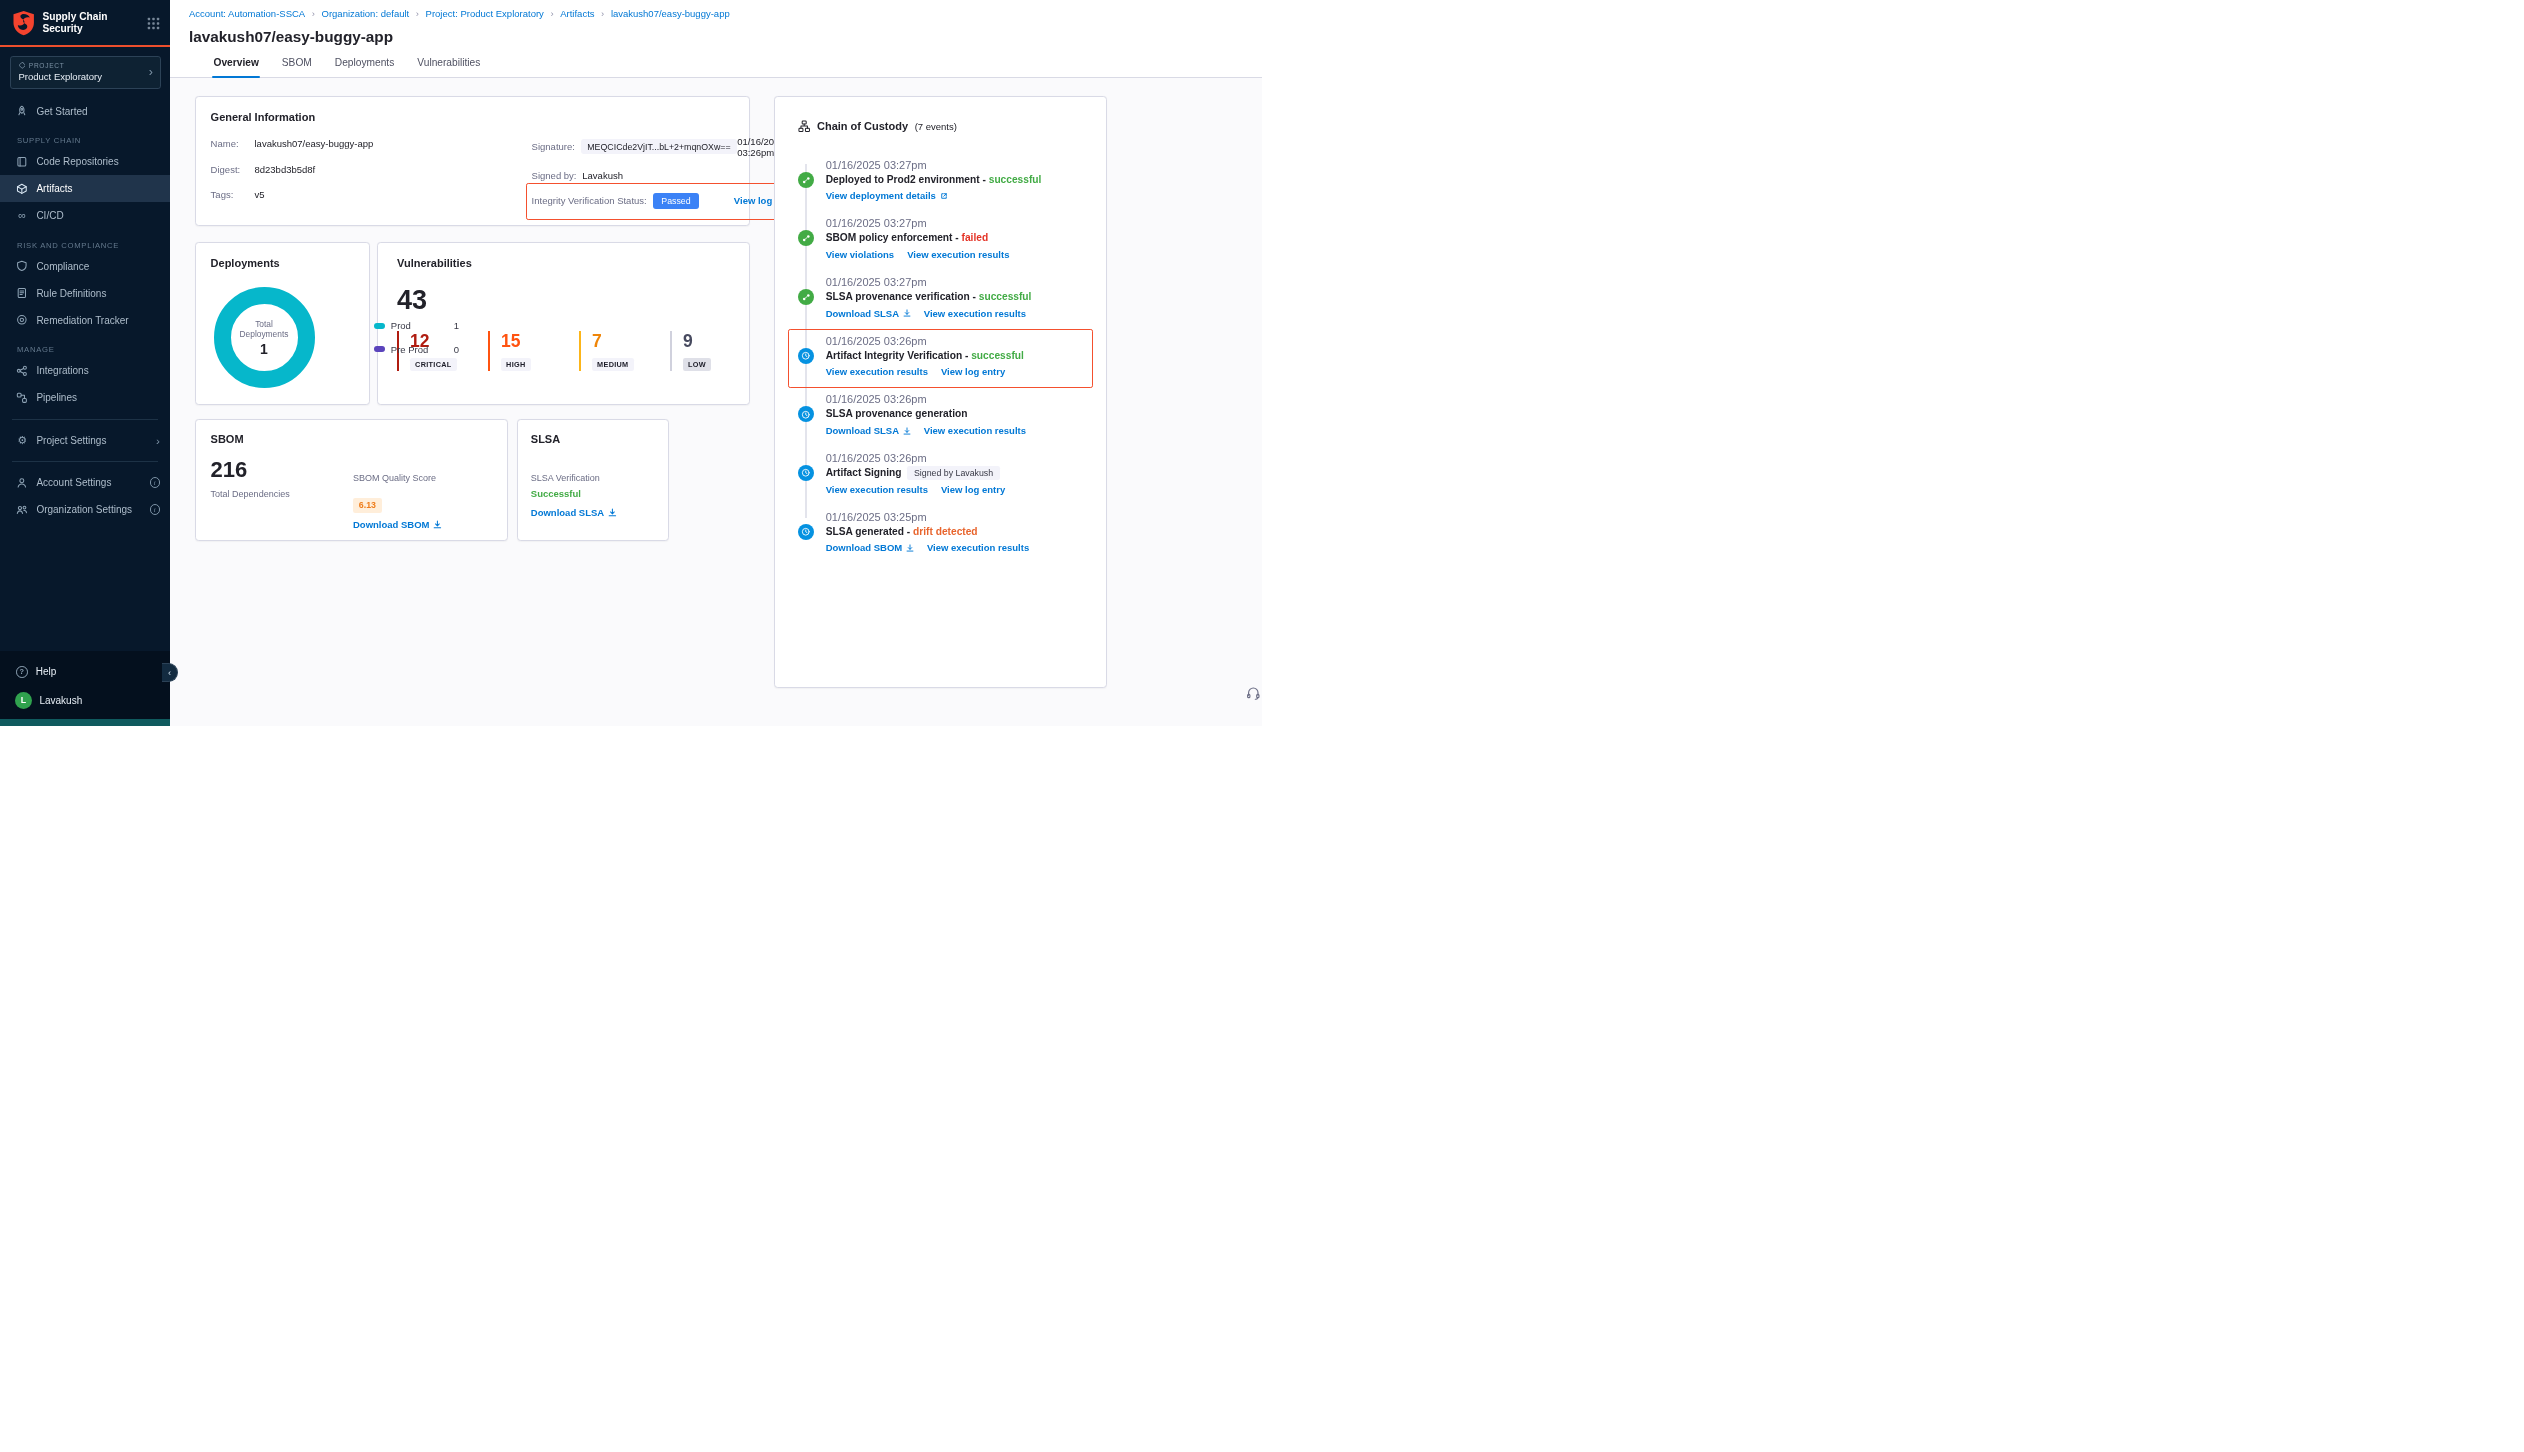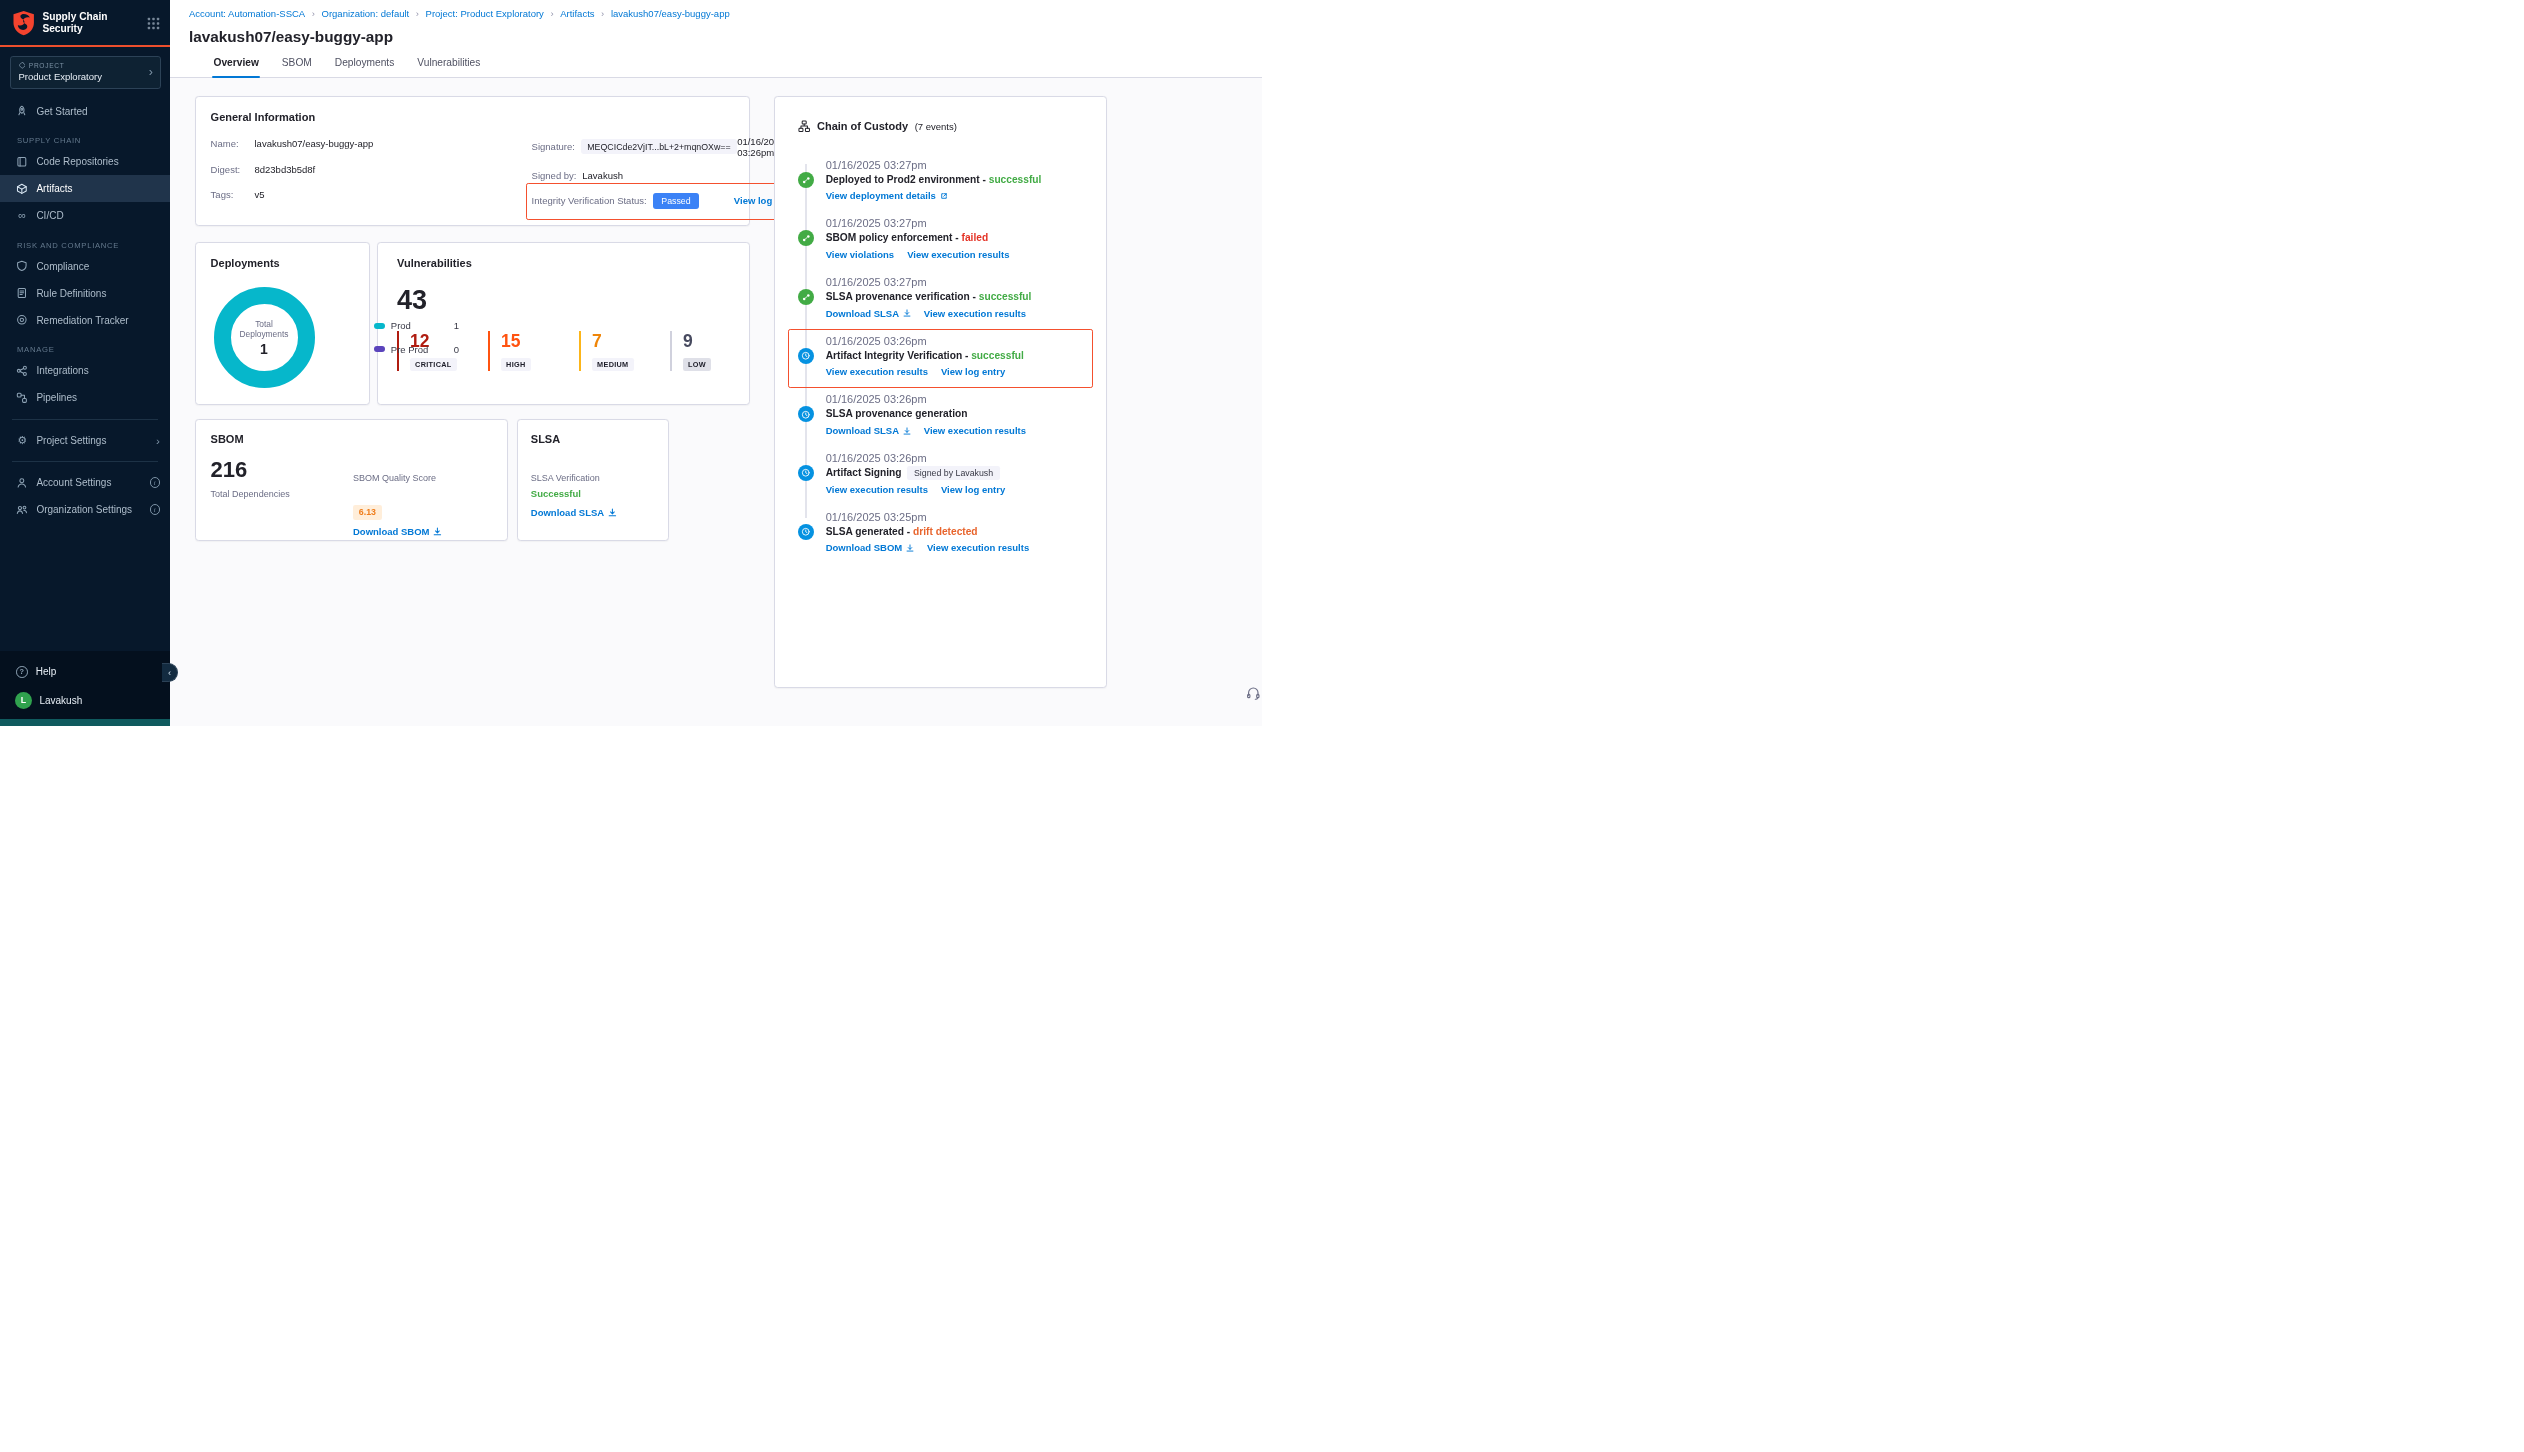--- a/index.html
+++ b/index.html
@@ -93,21 +93,21 @@
   .sev.medium { border-color:#fcb519; } .sev.medium .sev-count { color:#ef8508; }
   .sev.low { border-color:#d0d1dd; } .sev.low .sev-count { color:#474a5f; }
   .sev.low .sev-chip { background:#dfe0e8; }
 
   .row3 { display:flex; gap:8.8px; margin-top:14px; }
   .sbom-card { width:313px; height:122px; padding:13px 14.6px; position:relative; }
   .sbom-total { font-size:22px; font-weight:700; margin-top:11.7px; }
   .sbom-total-label { font-size:9px; color:#6b6d85; margin-top:5.8px; }
   .sbom-right { position:absolute; left:157px; top:53px; }
   .quality-label { font-size:9px; color:#6b6d85; }
-  .quality-chip { display:inline-block; background:#ffeeda; color:#ef7d1b; font-size:8.8px; font-weight:700; padding:2.2px 5.8px; border-radius:2.2px; margin-top:22px; }
+  .quality-chip { display:inline-block; background:#ffeeda; color:#ef7d1b; font-size:8.8px; font-weight:700; padding:2.2px 5.8px; border-radius:2.2px; margin-top:15px; }
   .sbom-right .link { margin-top:6.6px; }
   .viol-card { width:184px; height:122px; padding:13px 13px; }
   .viol-rows { margin-top:23.4px; }
   .viol-row { display:flex; align-items:center; gap:5.8px; margin-bottom:9.5px; }
   .viol-row .link { font-weight:500; }
   .slsa-card { width:152px; height:122px; padding:13px 13px; }
   .slsa-sub { font-size:9px; color:#6b6d85; margin-top:28px; }
   .slsa-status { font-size:9.5px; font-weight:700; color:#42ab45; margin-top:5.1px; }
   .slsa-card .link { margin-top:7.3px; }
 

